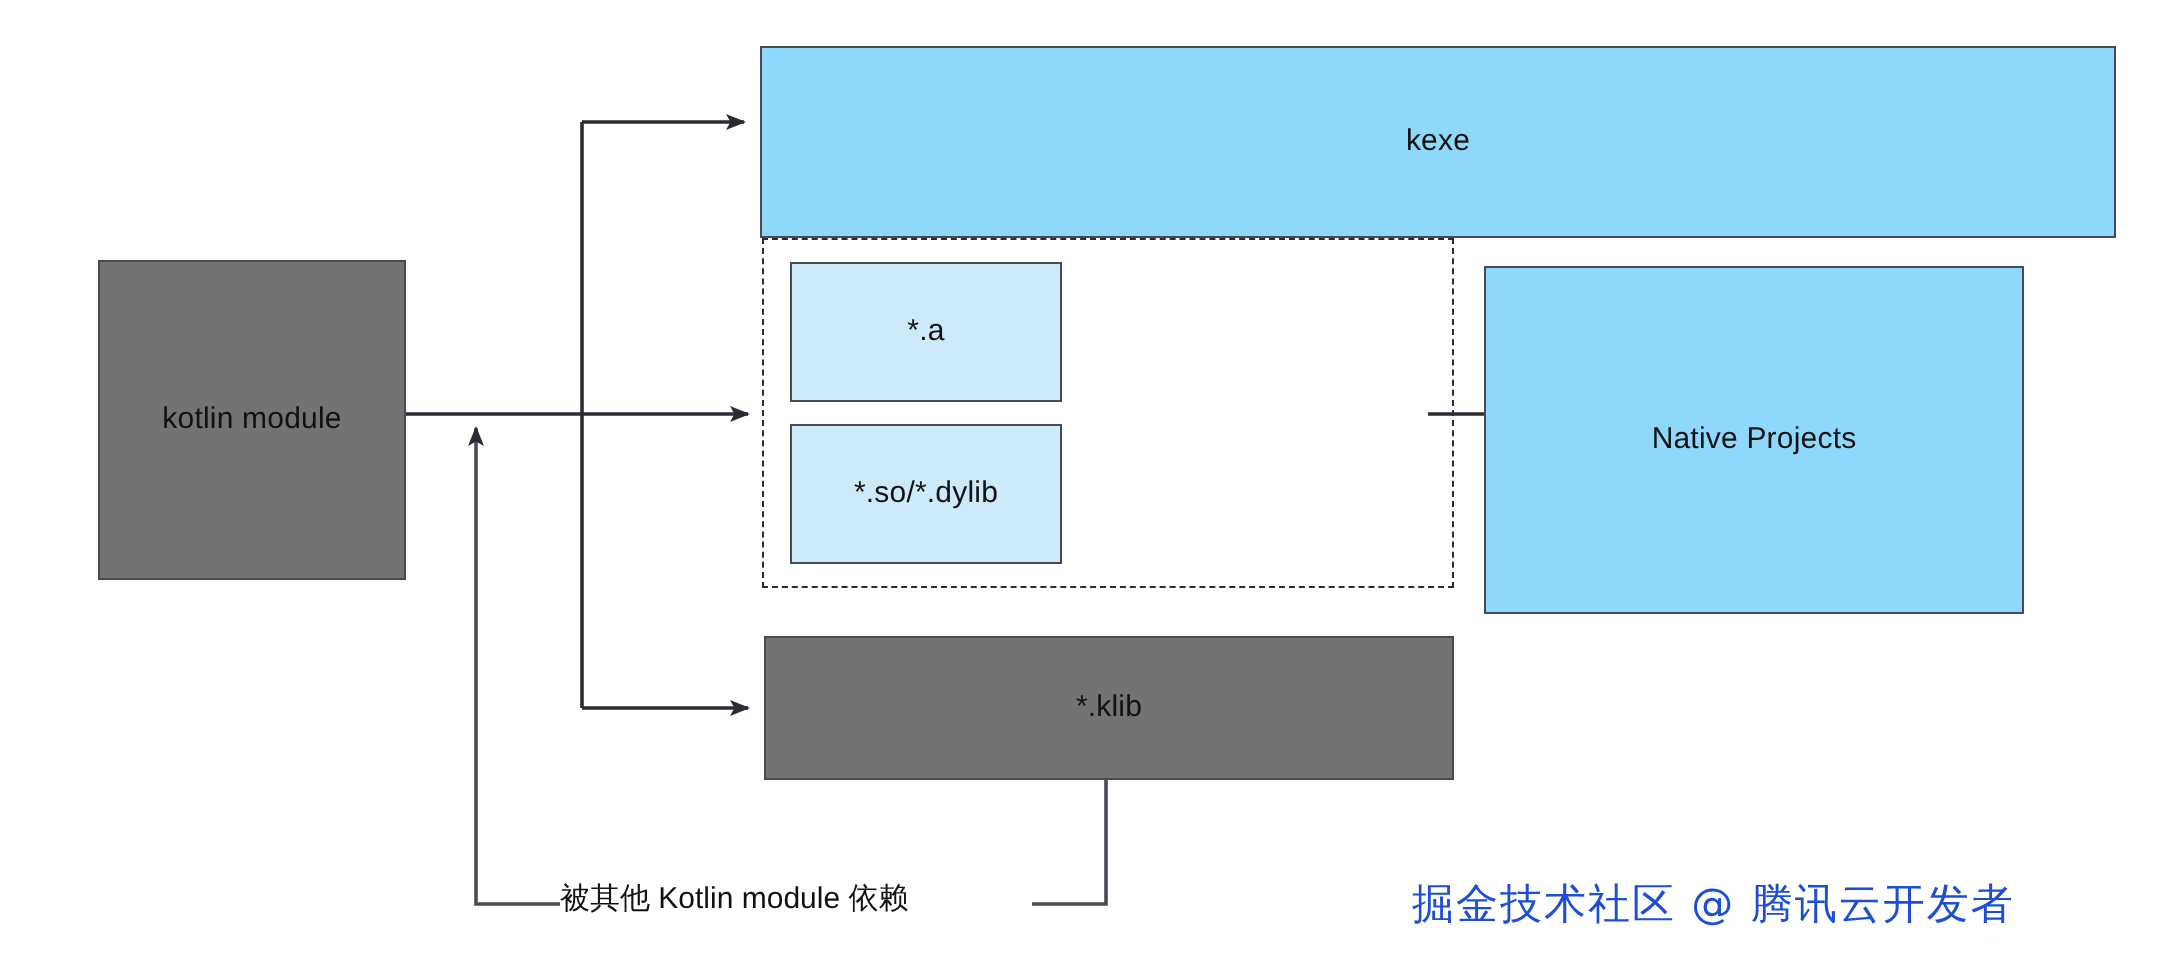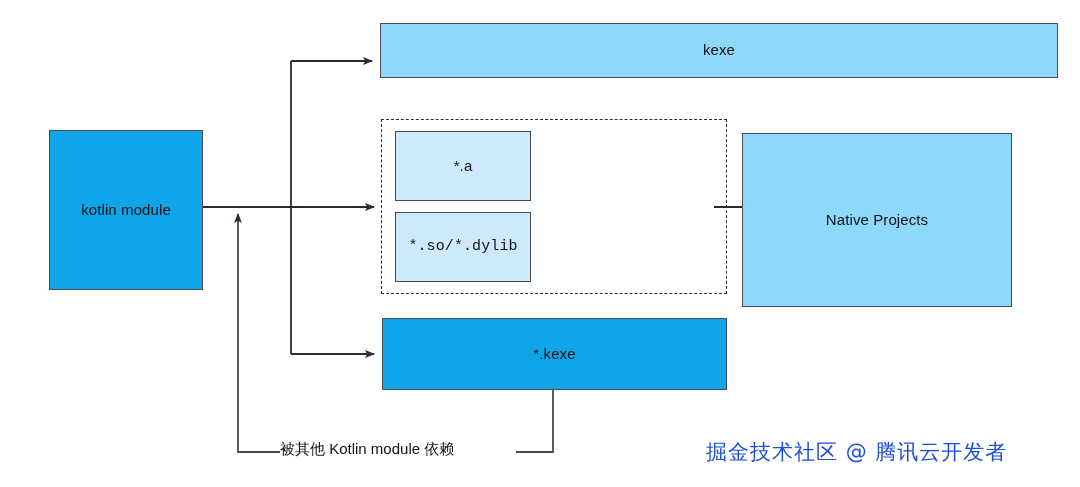--- a/index.html
+++ b/index.html
@@ -30,26 +30,26 @@
     align-items: center;
     justify-content: center;
     text-align: center;
     color: #121212;
     font-size: 15px;
     line-height: 1.25;
     letter-spacing: 0.1px;
   }
   .node.blue      { background: #8ed8fc; }
   .node.lightblue { background: #cdeafb; }
-  .node.pink      { background: #0ea5e9; }
+  .node.pink      { background: #737373; }
 
   #node-kotlin-module { left: 49px;  top: 130px; width: 154px; height: 160px; }
-  #node-kexe          { left: 380px; top: 23px;  width: 678px; height: 55px;  }
+  #node-kexe          { left: 380px; top: 23px;  width: 678px; height: 96px;  }
   #node-a             { left: 395px; top: 131px; width: 136px; height: 70px;  }
-  #node-so-dylib      { left: 395px; top: 212px; width: 136px; height: 70px; font-family: Liberation Mono, monospace;  }
+  #node-so-dylib      { left: 395px; top: 212px; width: 136px; height: 70px;  }
   #node-framework     { left: 575px; top: 131px; width: 138px; height: 151px; }
   #node-native        { left: 742px; top: 121px; width: 270px; height: 174px; margin-top: 12px; }
   #node-klib          { left: 382px; top: 318px; width: 345px; height: 72px;  }
 
   #group-dashed {
     position: absolute;
     left: 381px; top: 119px;
     width: 346px; height: 175px;
     box-sizing: border-box;
     border: 1.6px dashed #2b2b33;
@@ -125,20 +125,20 @@
   <div class="node lightblue" id="node-so-dylib">
     <span>*.so/*.dylib</span>
   </div>
 
 
   <div class="node blue" id="node-native">
     <span>Native Projects</span>
   </div>
 
   <div class="node pink" id="node-klib">
-    <span>*.kexe</span>
+    <span>*.klib</span>
   </div>
 
   <div id="edge-label-dependency">被其他 Kotlin module 依赖</div>
 
   <div id="watermark">掘金技术社区 @ 腾讯云开发者</div>
 
 </div>
 
 </body></html>

